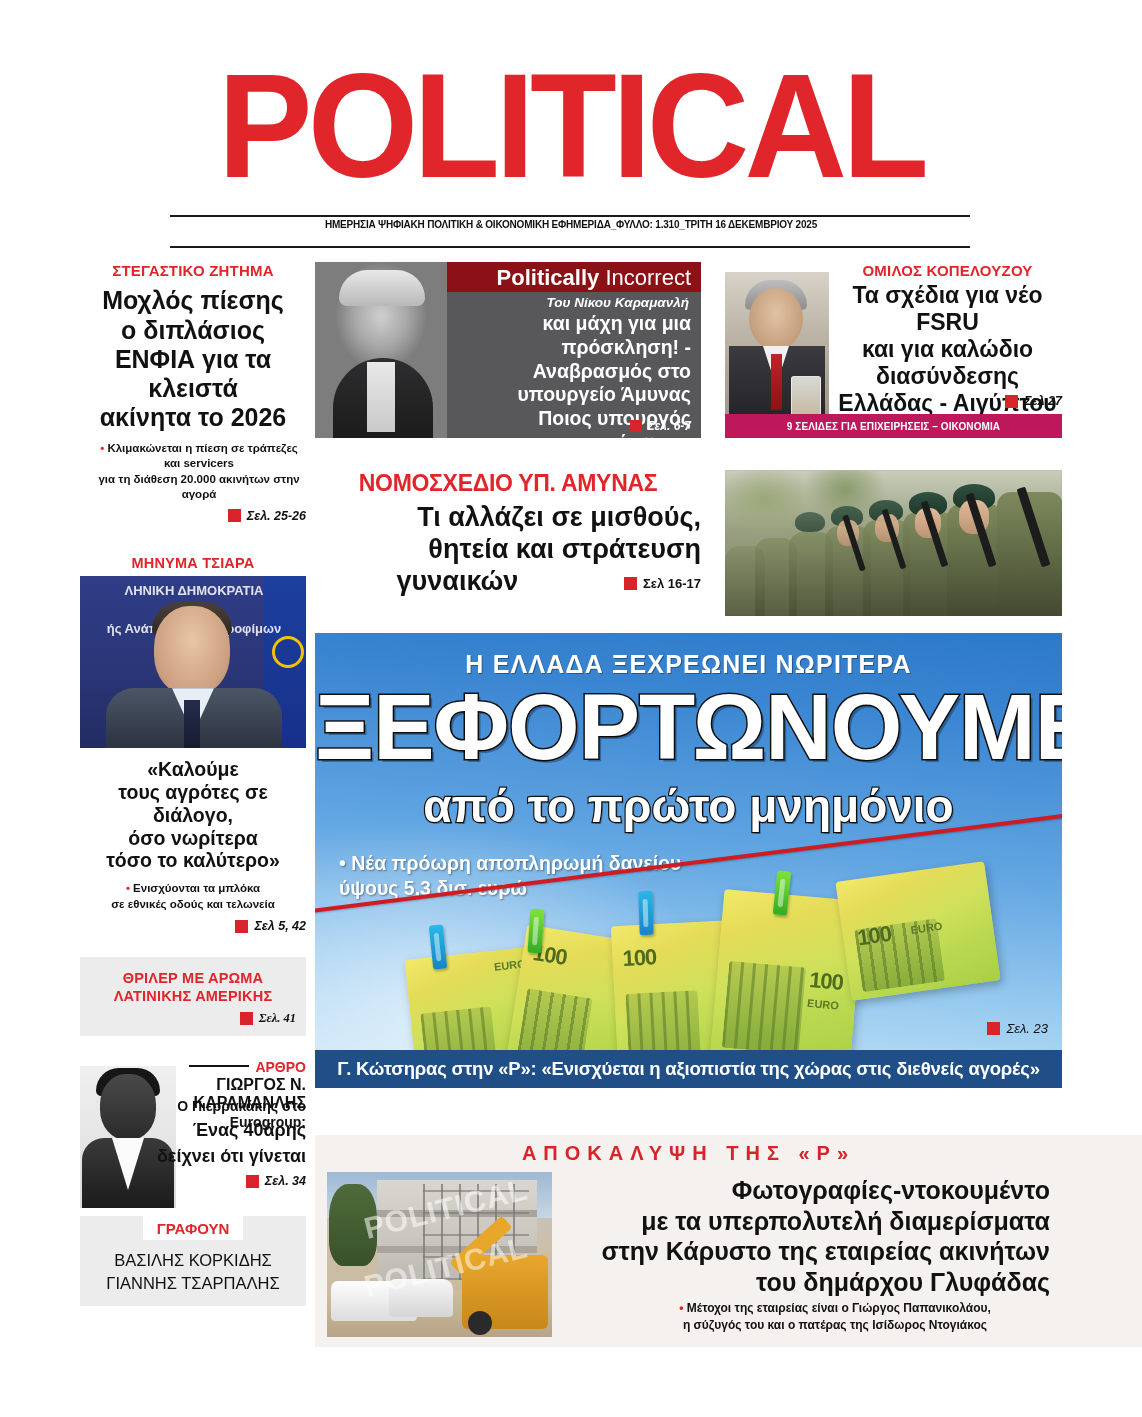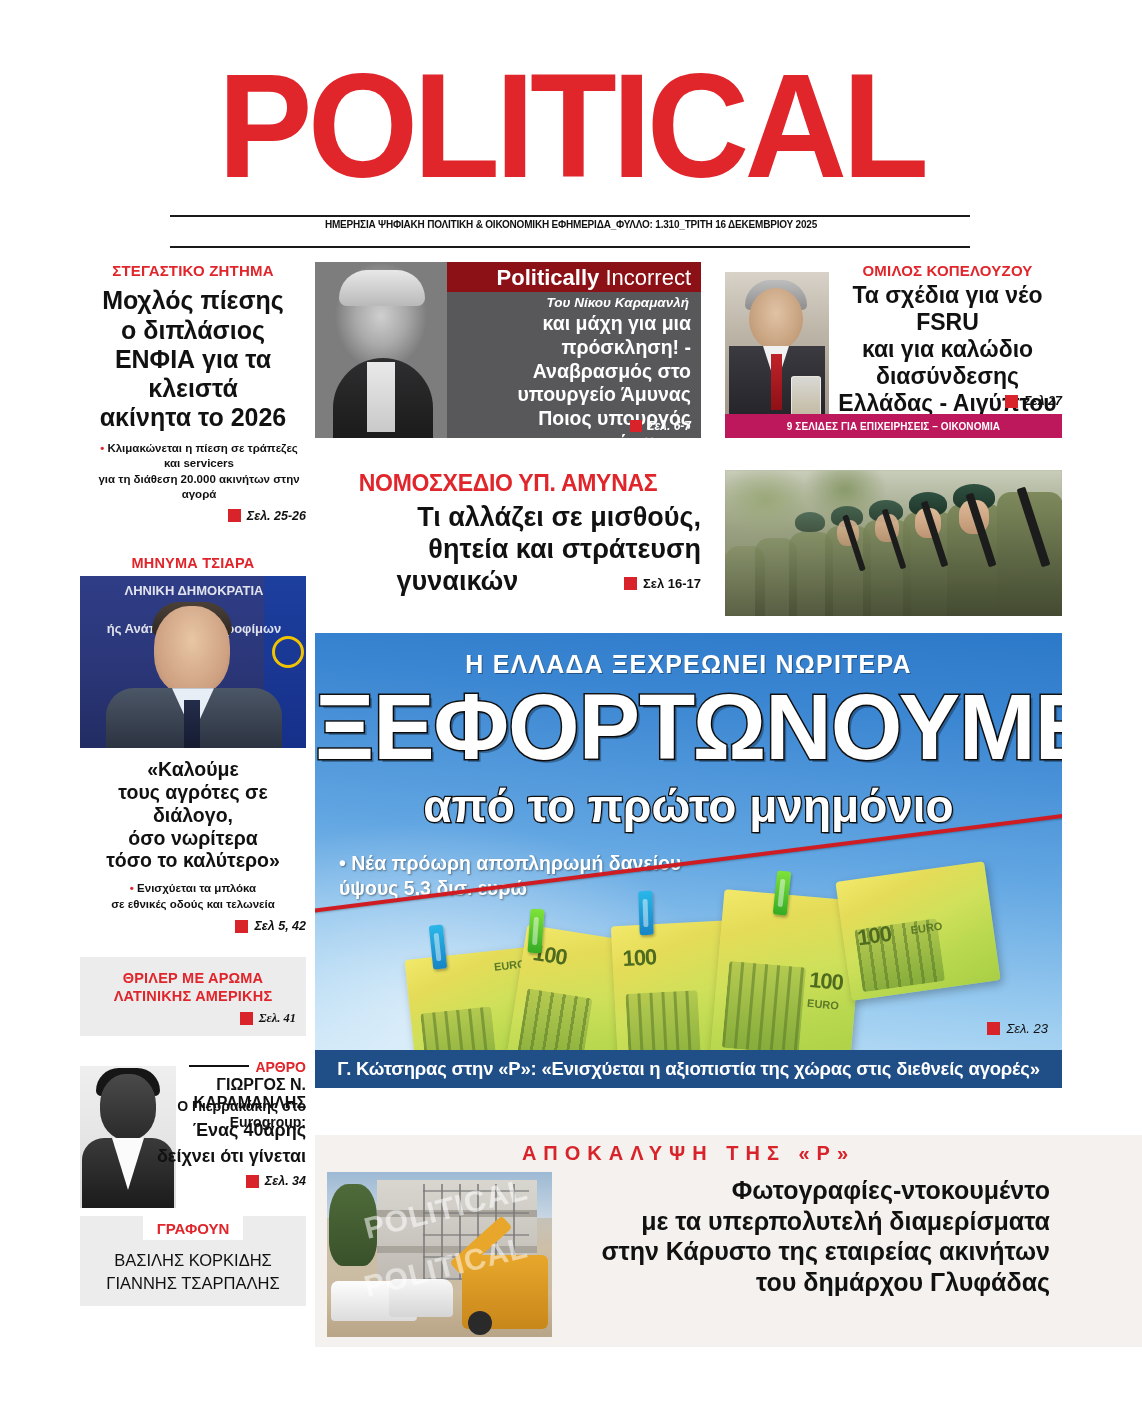--- a/index.html
+++ b/index.html
@@ -461,21 +461,21 @@
         <div class="tie2"></div>
       </div>
       <div class="hl">
         <div>«Καλούμε</div>
         <div>τους αγρότες σε διάλογο,</div>
         <div>όσο νωρίτερα</div>
         <div>τόσο το καλύτερο»</div>
       </div>
       <div class="bullets">
         <div><span class="dot">•</span>
-          <span>Ενισχύεται τα μπλόκα</span></div>
+          <span>Ενισχύονται τα μπλόκα</span></div>
         <div>σε εθνικές οδούς και τελωνεία</div>
       </div>
       <div class="pageref">
         <span class="sq"></span>
         <span class="txt">Σελ 5, 42</span>
       </div>
     </div>
 
     <div class="thriller" style="margin-top:24px;">
       <div class="kicker">
@@ -679,19 +679,24 @@
       <div class="wm2">POLITICAL</div>
     </div>
     <div class="apok-text">
       <div class="hl">
         <div>Φωτογραφίες-ντοκουμέντο</div>
         <div>με τα υπερπολυτελή διαμερίσματα</div>
         <div>στην Κάρυστο της εταιρείας ακινήτων</div>
         <div>του δημάρχου Γλυφάδας</div>
       </div>
     </div>
+    <div class="apok-bullets">
+      <div><span class="dot">•</span>
+        <span>Μέτοχοι της εταιρείας είναι ο Γιώργος Παπανικολάου,</span></div>
+      <div>η σύζυγός του και ο πατέρας της Ισίδωρος Ντογιάκος</div>
+    </div>
     <div class="pageref">
       <span class="sq"></span>
       <span class="txt">Σελ 22</span>
     </div>
   </div>
 
 </div>
 
 </body></html>

